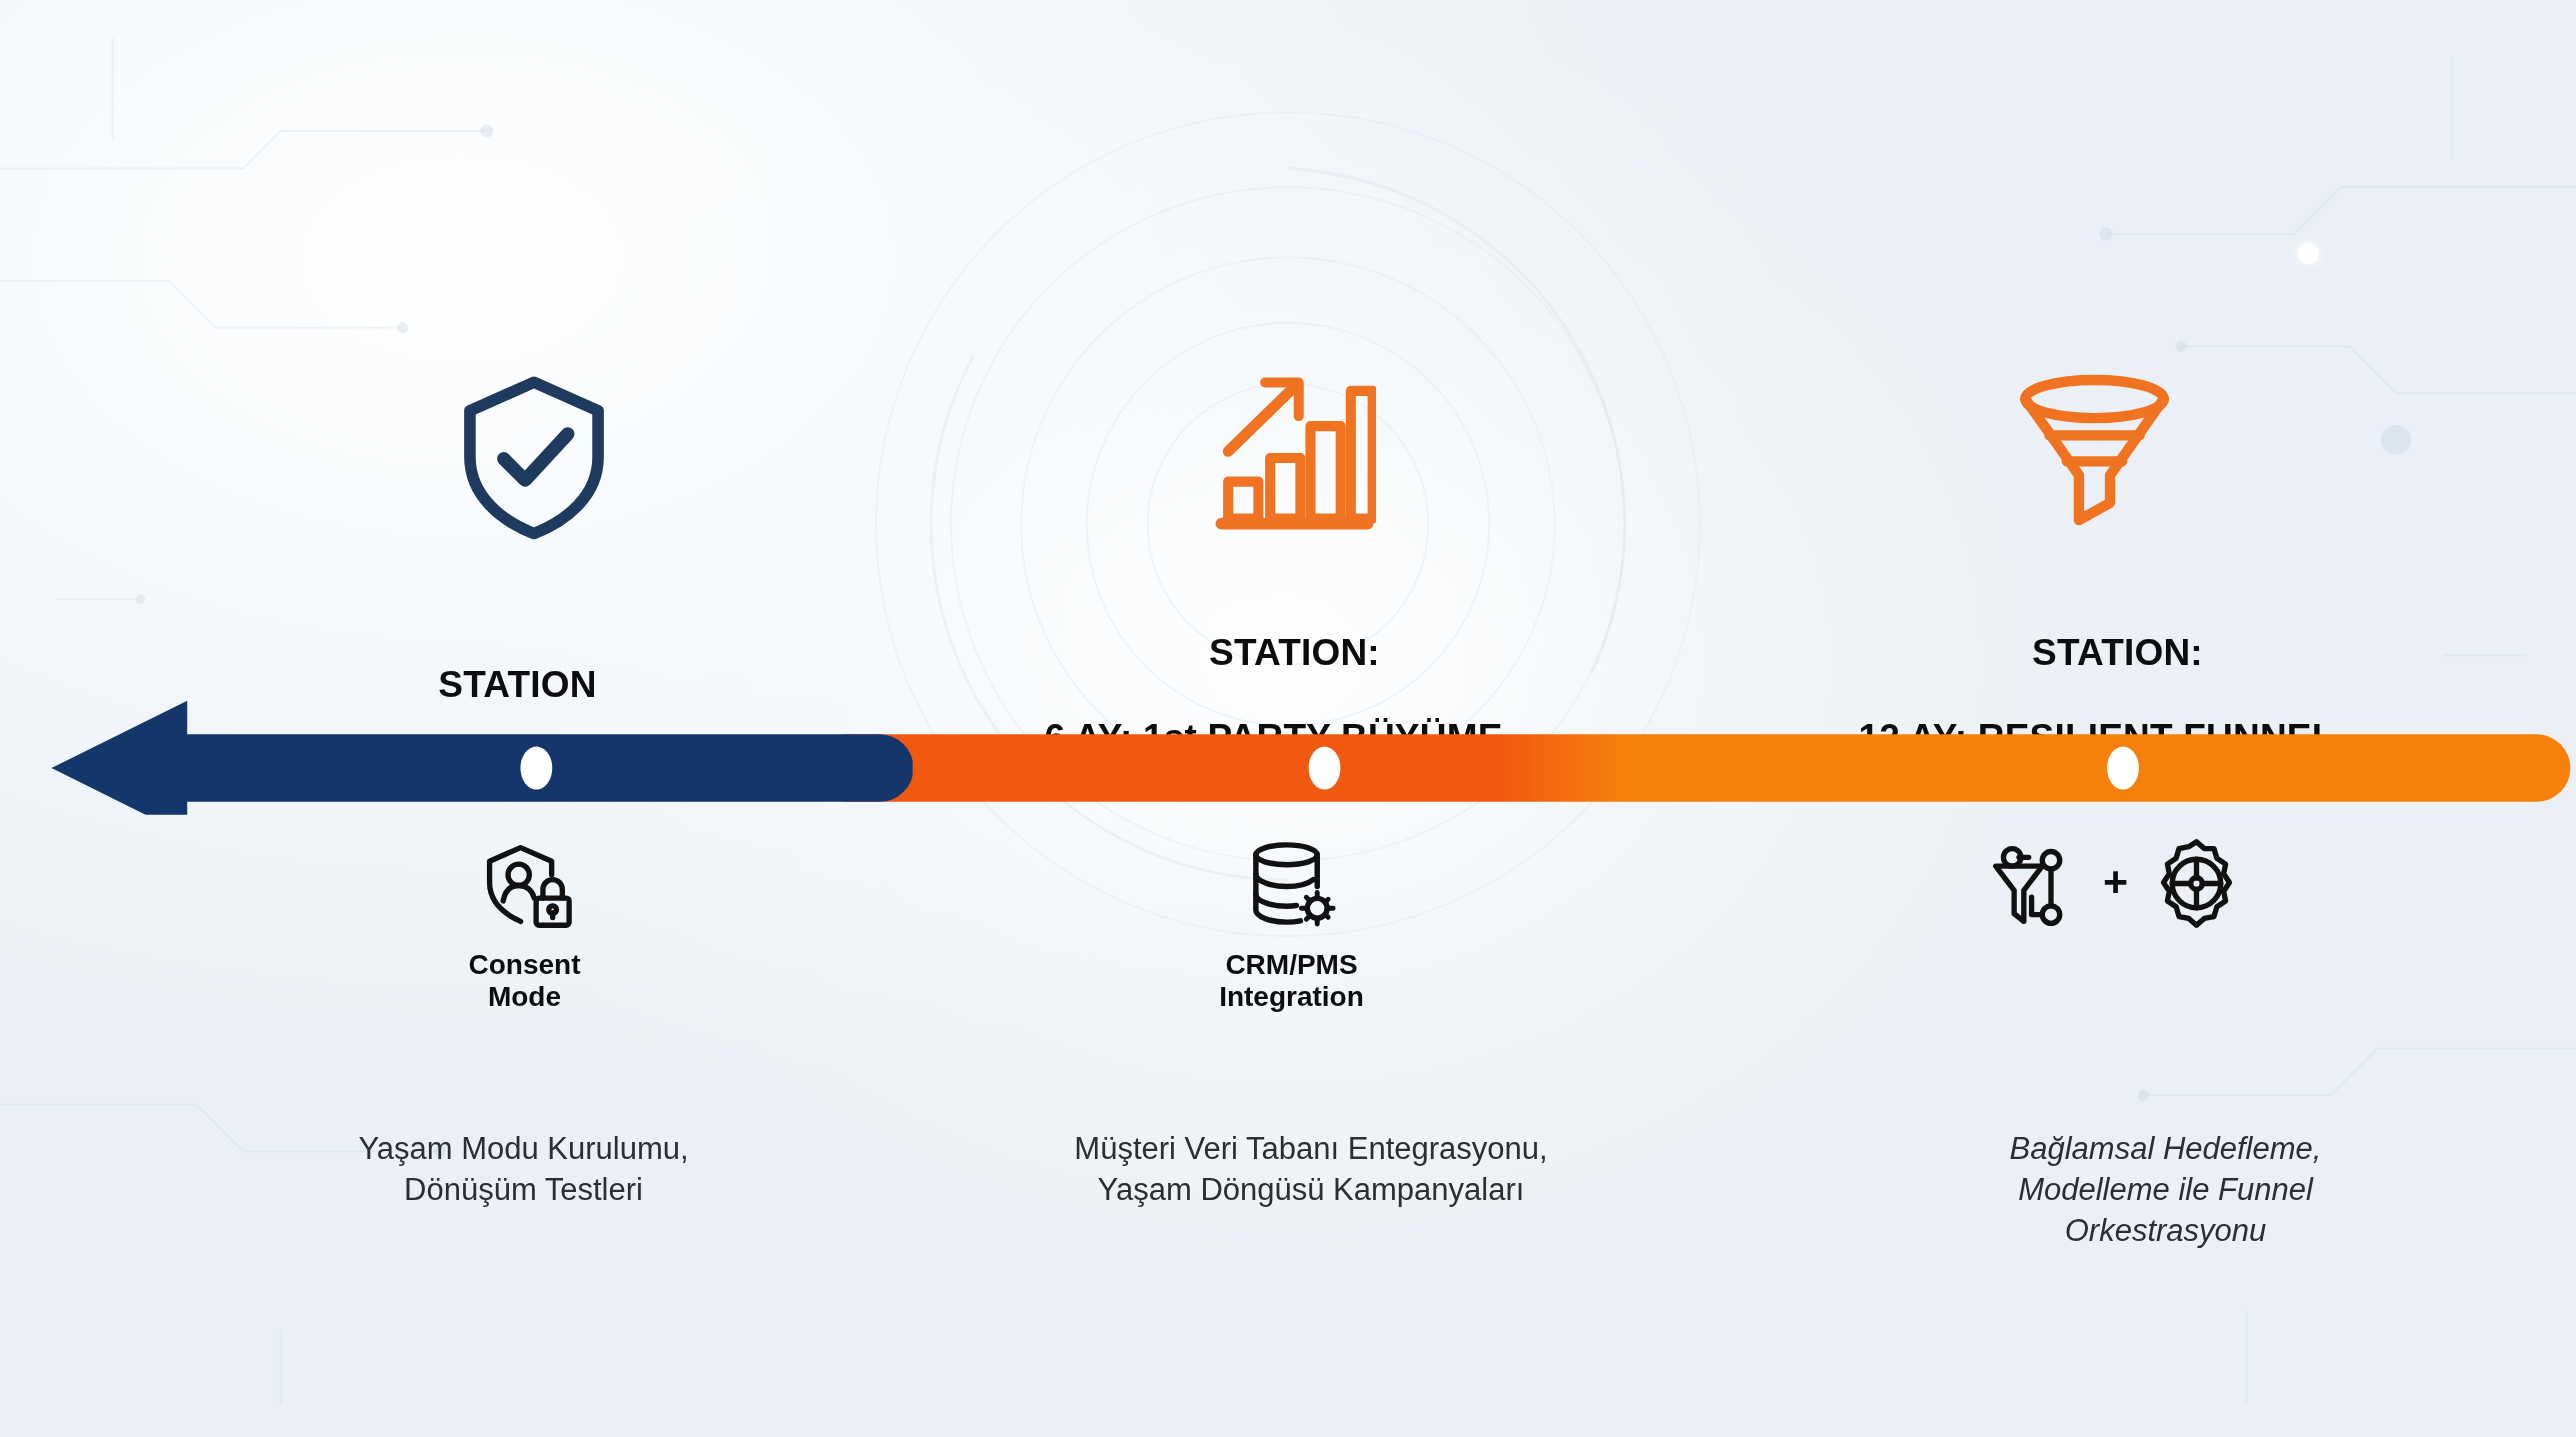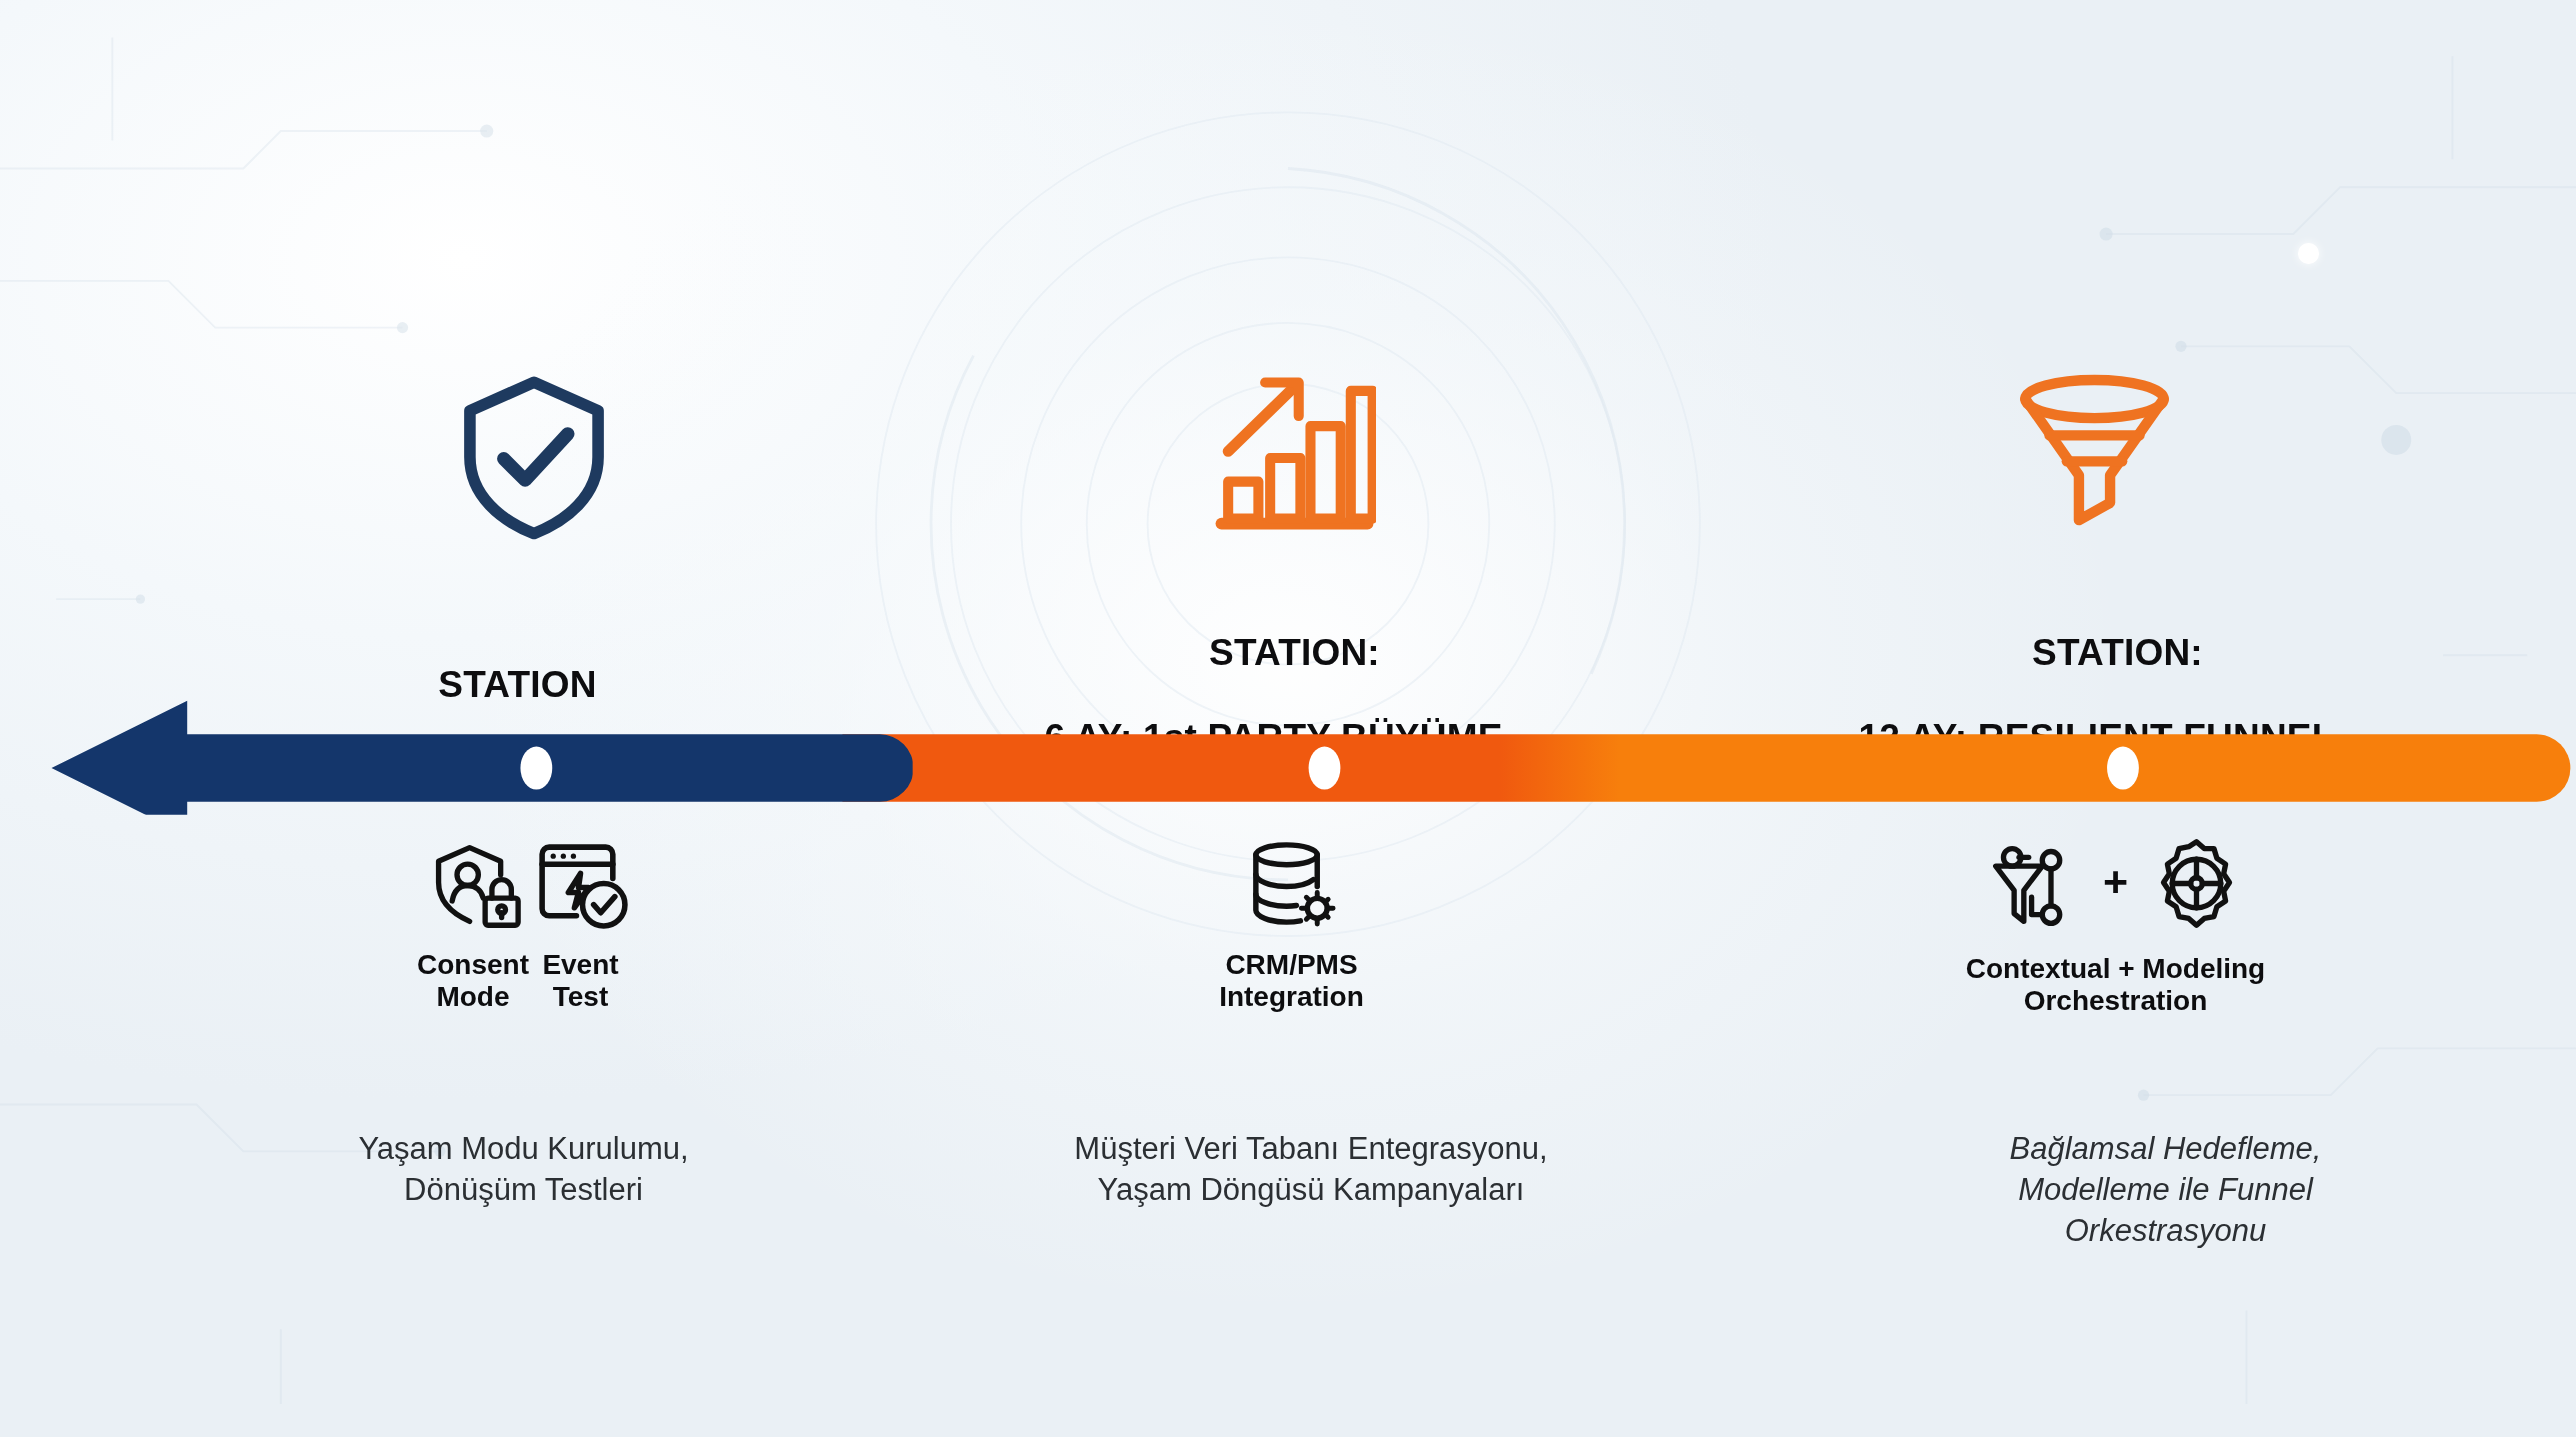--- a/index.html
+++ b/index.html
@@ -231,36 +231,20 @@
           <rect x="62" y="64" width="34" height="28" rx="3"></rect>
           <path d="M69 64 V55 A10 10 0 0 1 89 55 V64"></path>
           <circle cx="79" cy="76" r="4"></circle>
           <path d="M79 79 V84"></path>
         </svg>
       </div>
       <div class="sub-label">Consent
 Mode</div>
     </div>
 
-    <div class="sub-item">
-      <div class="sub-icon">
-        <svg width="101" height="101" viewBox="0 0 100 100" fill="none" stroke="#111111" stroke-width="5.5" stroke-linecap="round" stroke-linejoin="round">
-          <path d="M82 44 V20 A7 7 0 0 0 75 13 H19 A7 7 0 0 0 12 20 V74 A7 7 0 0 0 19 81 H46"></path>
-          <path d="M12 30 H82"></path>
-          <circle cx="23" cy="22" r="2.6" fill="#111111" stroke="none"></circle>
-          <circle cx="33" cy="22" r="2.6" fill="#111111" stroke="none"></circle>
-          <circle cx="43" cy="22" r="2.6" fill="#111111" stroke="none"></circle>
-          <path d="M50 39 L38 58 H48 L44 73 L58 53 H48 Z"></path>
-          <circle cx="73" cy="70" r="21"></circle>
-          <path d="M63 70 L70 78 L84 62"></path>
-        </svg>
-      </div>
-      <div class="sub-label">Event
-Test</div>
-    </div>
   </div>
 
   <div class="sub-group" id="sub-group-2">
 
     <div class="sub-item">
       <div class="sub-icon">
         <svg width="99" height="99" viewBox="0 0 100 100" fill="none" stroke="#111111" stroke-width="5.5" stroke-linecap="round" stroke-linejoin="round">
           <ellipse cx="45" cy="20" rx="31" ry="10"></ellipse>
           <path d="M14 20 V76 C14 82 28 88 45 88 C50 88 55 87.5 59 86.7"></path>
           <path d="M76 20 V52"></path>
@@ -298,22 +282,20 @@
         <svg width="97" height="97" viewBox="0 0 100 100" fill="none" stroke="#111111" stroke-width="5.5" stroke-linecap="round" stroke-linejoin="round">
           <path d="M50 6 L58 13 H68 L71 23 L80 29 L78 39 L84 48 L78 57 L80 67 L71 73 L68 83 L58 85 L50 92
                    L42 85 L32 83 L29 73 L20 67 L22 57 L16 48 L22 39 L20 29 L29 23 L32 13 L42 11 Z"></path>
           <circle cx="50" cy="49" r="25"></circle>
           <circle cx="50" cy="49" r="6"></circle>
           <path d="M50 24 V43 M50 55 V74 M25 49 H44 M56 49 H75"></path>
         </svg>
       </div>
     </div>
 
-    <div class="sub-label" style="margin-top:17px;">Contextual + Modeling
-Orchestration</div>
   </div>
 
   <div class="desc" id="desc-1">Yaşam Modu Kurulumu,
 Dönüşüm Testleri</div>
   <div class="desc" id="desc-2">Müşteri Veri Tabanı Entegrasyonu,
 Yaşam Döngüsü Kampanyaları</div>
   <div class="desc" id="desc-3">Bağlamsal Hedefleme,
 Modelleme ile Funnel
 Orkestrasyonu</div>
 

